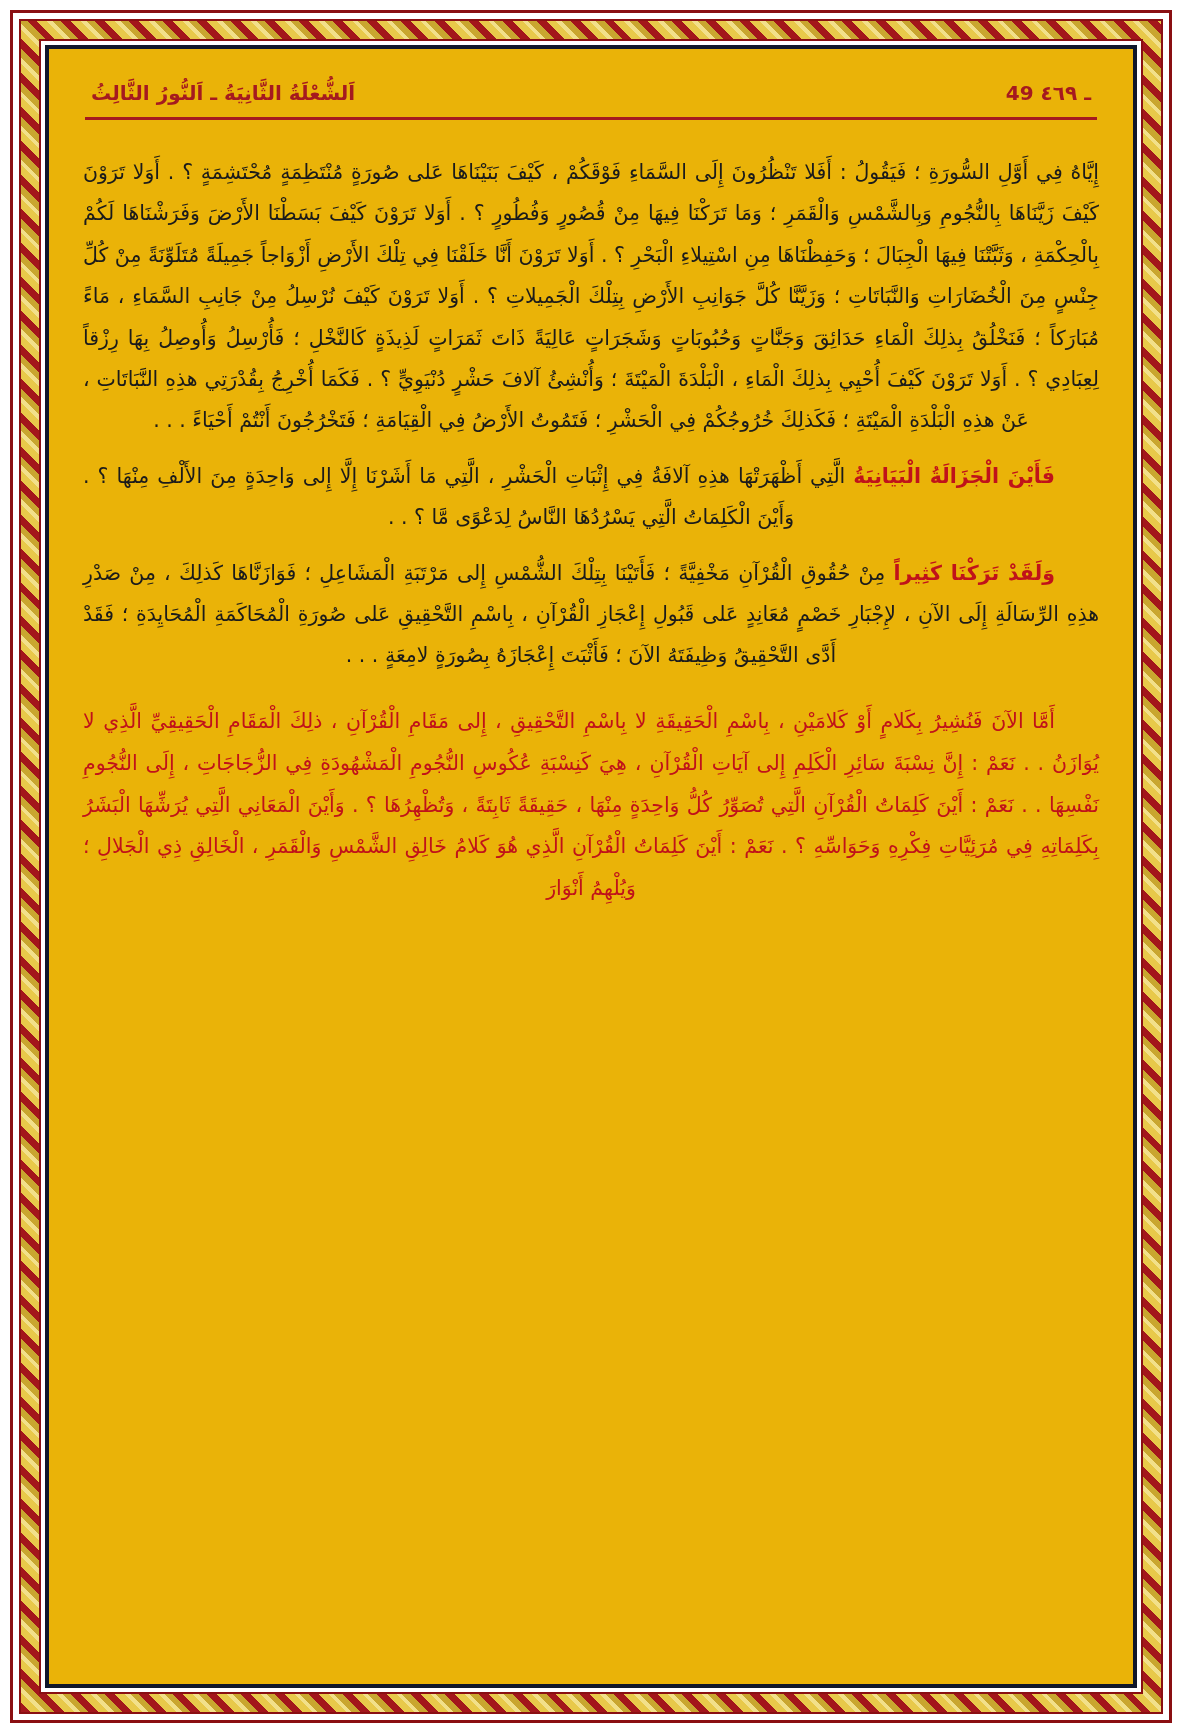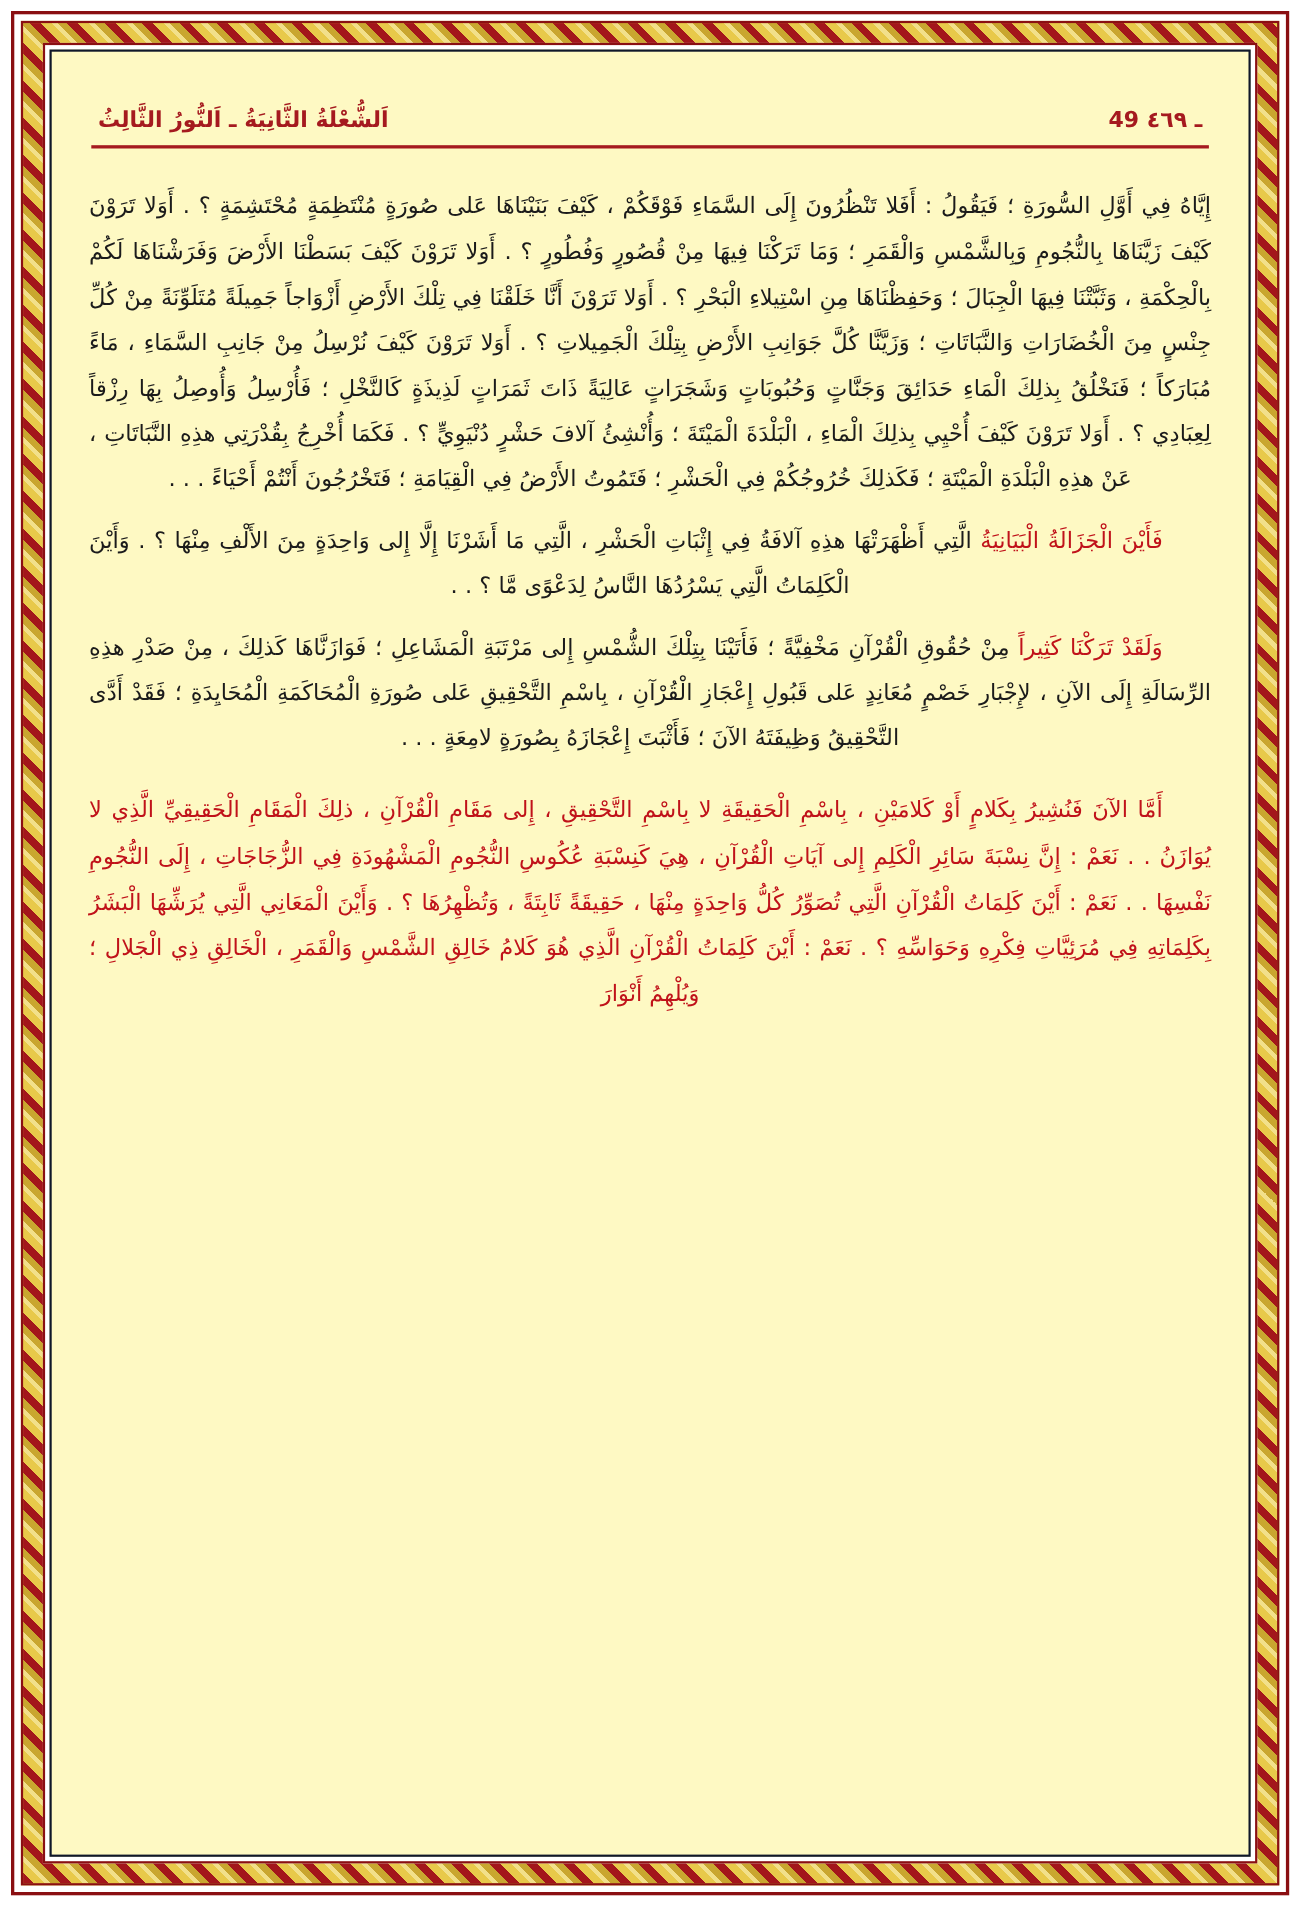--- a/index.html
+++ b/index.html
@@ -56,23 +56,23 @@
     width: 100%;
     height: 100%;
     background: #ffffff;
     border: 2px solid #8a0f12;
     padding: 4px;
   }
   .frame-inner2 {
     box-sizing: border-box;
     width: 100%;
     height: 100%;
-    background: #fef9c3;
-    border: 2px solid #0f172a;
-    padding: 43px 34px 18px 34px;
+    background: #eab308;
+    border: 4px solid #0f172a;
+    padding: 26px 34px 18px 34px;
     overflow: hidden;
   }
 
   
   .header {
     display: flex;
     flex-direction: row-reverse;
     align-items: baseline;
     justify-content: space-between;
     padding: 6px 8px 10px 8px;
@@ -110,21 +110,21 @@
     font-size: 20.5px;
     line-height: 2.02;
     color: #1b1b1b;
     text-indent: 0;
   }
   p.para.indent {
     text-indent: 44px;
   }
   .em-red {
     color: #c0121a;
-    font-weight: normal;
+    font-weight: bold;
   }
   p.para.red-block {
     color: #c0121a;
     font-weight: normal;
     line-height: 2.04;
   }
   .spacer-sm { height: 10px; }
 </style>
 </head>
 <body>

